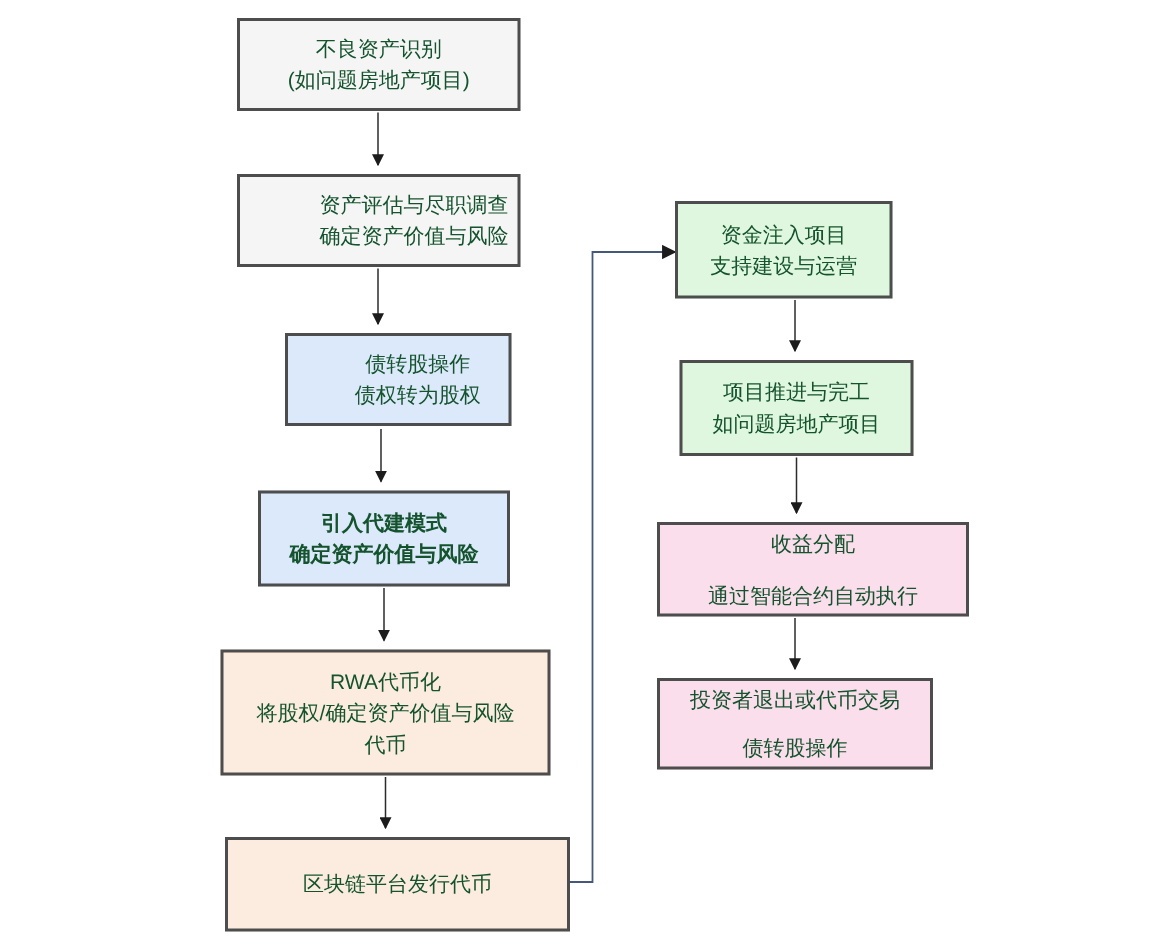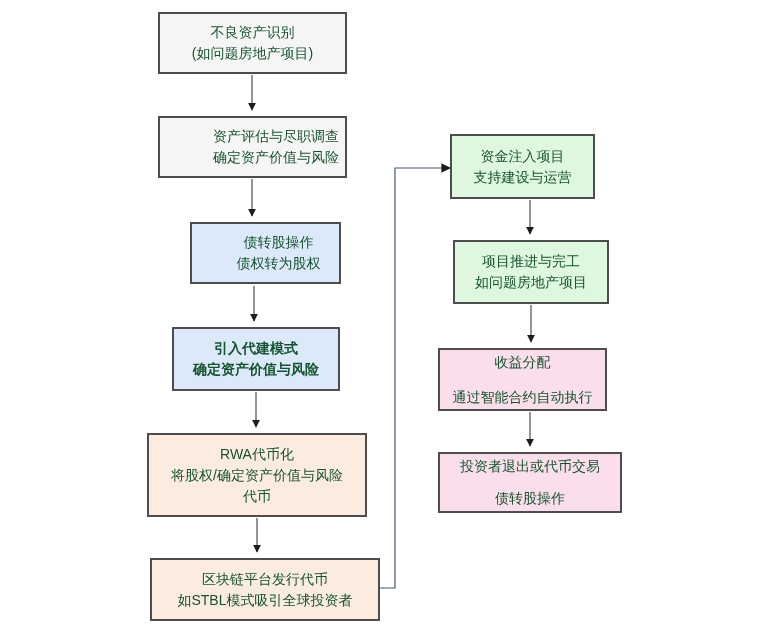--- a/index.html
+++ b/index.html
@@ -42,21 +42,21 @@
   .fill-pink  { background: #fadeeb; }
 
   .n1  { left: 158px; top: 12px;  width: 189px; height: 62px; }
   .n2  { left: 158px; top: 116px; width: 189px; height: 62px; align-items: flex-end; }
   .n3  { left: 190px; top: 222px; width: 151px; height: 62px; padding-left: 32px; }
   .n4  { left: 172px; top: 327px; width: 168px; height: 64px; font-weight: bold; }
   .n5  { left: 147px; top: 433px; width: 220px; height: 84px; }
   .n6  { left: 150px; top: 558px; width: 230px; height: 63px; }
   .n7  { left: 450px; top: 134px; width: 145px; height: 65px; }
   .n8  { left: 453px; top: 240px; width: 156px; height: 64px; }
-  .n9  { left: 438px; top: 348px; width: 169px; height: 63px; gap: 14px; }
+  .n9  { left: 438px; top: 348px; width: 208px; height: 63px; gap: 14px; }
   .n10 { left: 438px; top: 452px; width: 184px; height: 61px; justify-content: space-between; }
 </style>
 </head>
 <body>
 
 <div class="canvas">
 
   <svg class="connector-layer" width="768" height="629" viewBox="0 0 768 629" xmlns="http://www.w3.org/2000/svg">
     <defs>
       <marker id="head-dark" viewBox="0 0 10 10" refX="9" refY="5" markerWidth="8" markerHeight="8" orient="auto">
@@ -98,21 +98,20 @@
   </div>
 
   <div class="node n5 fill-peach">
     <div>RWA代币化</div>
     <div>将股权/确定资产价值与风险</div>
     <div>代币</div>
   </div>
 
   <div class="node n6 fill-peach">
     <div>区块链平台发行代币</div>
-    <div>如STBL模式吸引全球投资者</div>
   </div>
 
   <div class="node n7 fill-green">
     <div>资金注入项目</div>
     <div>支持建设与运营</div>
   </div>
 
   <div class="node n8 fill-green">
     <div>项目推进与完工</div>
     <div>如问题房地产项目</div>

